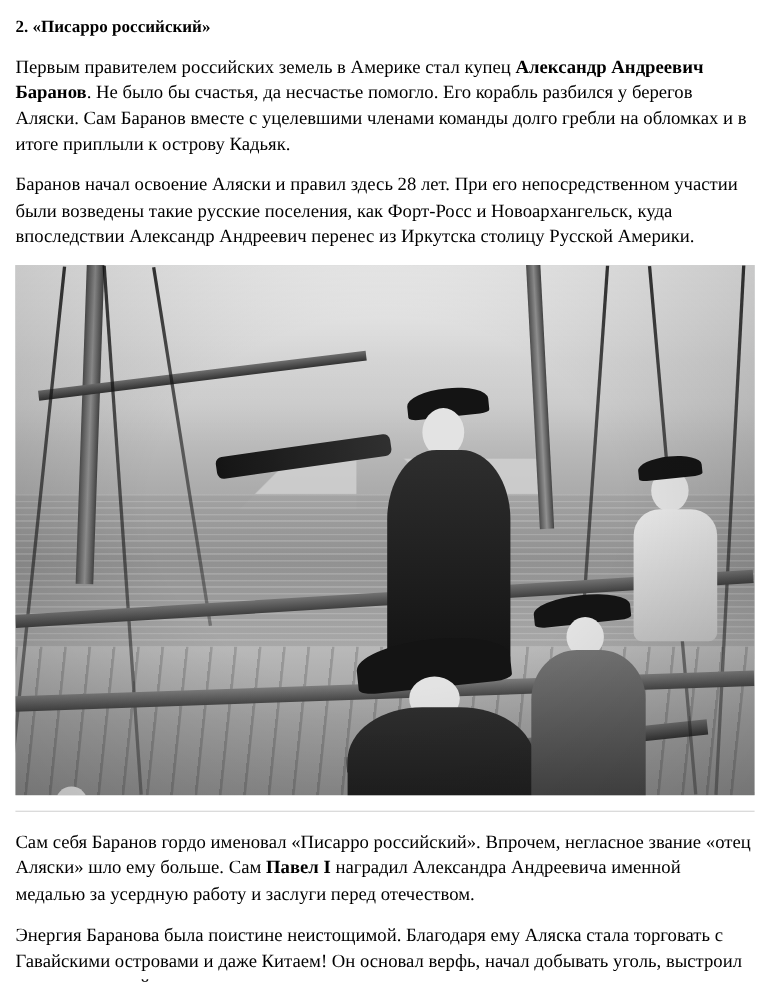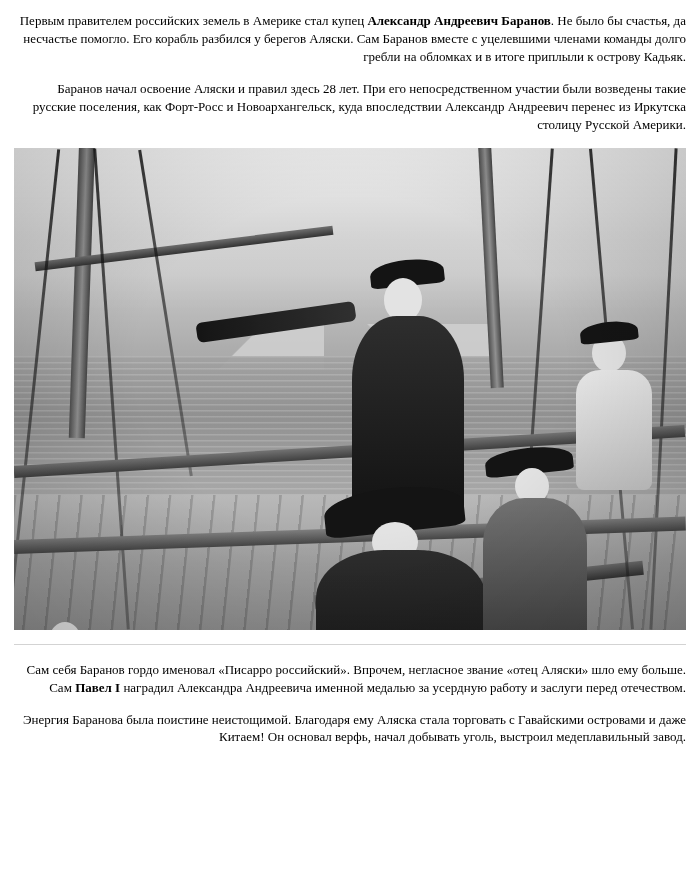--- a/index.html
+++ b/index.html
@@ -18,24 +18,24 @@
     box-sizing: border-box;
     padding: 12px 14px 8px 14px;
   }
   .article-heading {
     font-size: 15.5px;
     font-weight: bold;
     margin: 4px 0 14px 0;
     line-height: 1.2;
   }
   .para {
-    font-size: 13px;
+    font-size: 17px;
     line-height: 1.38;
     margin: 0 0 14px 0;
-    text-align: right;
+    text-align: left;
   }
   .para:last-child { margin-bottom: 0; }
   b, .b { font-weight: bold; }
 
   .figure {
     margin: 6px 0 10px 0;
     width: 672px;
     height: 482px;
     position: relative;
     overflow: hidden;
@@ -145,20 +145,21 @@
     border: none;
     border-top: 1px solid #d3d3d3;
     margin: 14px 0 16px 0;
   }
 </style>
 </head>
 <body>
 
 <div class="page">
 
+  <h2 class="article-heading">2. «Писарро российский»</h2>
 
   <p class="para"><span>Первым правителем российских земель в Америке стал купец </span><b>Александр Андреевич Баранов</b><span>. Не было бы счастья, да несчастье помогло. Его корабль разбился у берегов Аляски. Сам Баранов вместе с уцелевшими членами команды долго гребли на обломках и в итоге приплыли к острову Кадьяк.</span></p>
 
   <p class="para"><span>Баранов начал освоение Аляски и правил здесь 28 лет. При его непосредственном участии были возведены такие русские поселения, как Форт-Росс и Новоархангельск, куда впоследствии Александр Андреевич перенес из Иркутска столицу Русской Америки.</span></p>
 
   <figure class="figure">
     <div class="illustration">
       <div class="mountains"></div>
       <div class="sea"></div>
       <div class="deck"></div>

